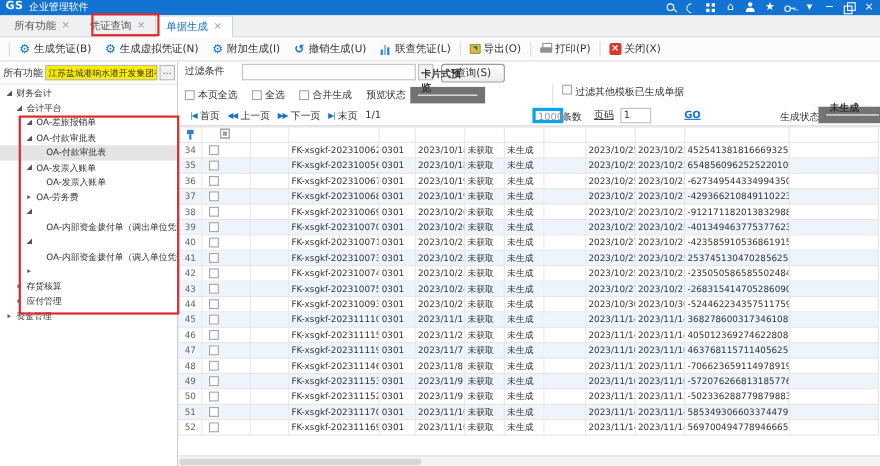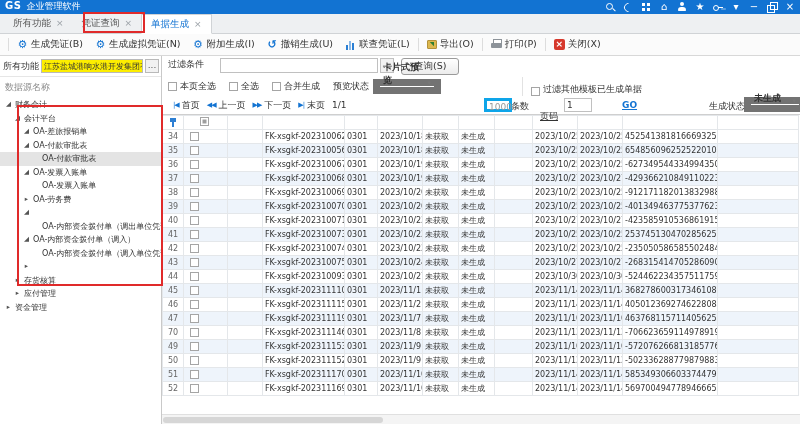--- a/index.html
+++ b/index.html
@@ -64,28 +64,28 @@
   .fc-input { width:158px; height:15px; border:1px solid #c0c0c0; background:#fff; }
   .fc-dots { width:14px; height:15px; border:1px solid #c0c0c0; background:#f2f2f2; text-align:center; line-height:12px; margin-left:2px; color:#555; }
   .search-btn { margin-left:7px; height:17px; padding:0 12px; border:1px solid #9a9a9a; border-radius:3px; background:linear-gradient(#fff,#ececec); font:inherit; font-size:9.5px; color:#333; }
   .options-row { height:19px; display:flex; align-items:center; padding:0 6px; position:relative; }
   .opt { display:flex; align-items:center; margin-right:13px; }
   .cb { width:9px; height:9px; border:1px solid #a5a5a5; background:#fff; display:inline-block; margin-right:3px; flex:none; }
   .cb.ind { background:#9e9e9e; box-shadow:inset 0 0 0 1.5px #fff; }
   .select { height:15px; border:7px solid #737373; background:#fff; display:inline-flex; align-items:flex-end; padding:0 3px;font-weight:bold; }
   .sel-arrow { margin-left:auto; color:#777; font-size:7px; padding-left:8px; }
   .preview-select { width:68px; margin-left:4px; }
-  .right-opt { position:absolute; left:360px; border-left:1px solid #e2e2e2; padding-left:8px; height:19px; display:flex; align-items:flex-end; }
+  .right-opt { position:absolute; left:340px; border-left:1px solid #e2e2e2; padding-left:8px; height:19px; display:flex; align-items:flex-start; }
   .pager-row { height:18px; position:relative; }
   .pager-left { position:absolute; left:4px; top:0; height:18px; display:flex; align-items:center; }
   .pg-ic { color:#1273d2; font-size:7px; letter-spacing:-1px; margin:0 3px 0 7px; }
   .pg-info { position:absolute; left:170px; top:4px; }
   .pp-label { position:absolute; left:297px; top:4px;margin-left:34px; }
   .pp-input { position:absolute; left:322px; top:2px; width:28px; height:14px; border:3px solid #0ea5e9; color:#999; padding:0 2px; line-height:12px; background:#fff; }
-  .pg2-label { position:absolute; left:378px; top:14px;text-decoration:underline; }
+  .pg2-label { position:absolute; left:378px; top:2px;text-decoration:underline; }
   .pg2-input { position:absolute; left:402px; top:2px; width:28px; height:14px; border:1px solid #c0c0c0; padding:0 2px; line-height:12px; background:#fff; }
   .go-link { position:absolute; left:460px; top:4px; color:#1273d2; text-decoration:underline; font-weight:700; }
   .gs-label { position:absolute; left:547px; top:4px; }
   .gs-select { position:absolute; left:582px; top:1px; width:62px; }
   
   .grid { flex:1; border-top:1px solid #cfcfcf; overflow:hidden; }
   table { border-collapse:collapse; table-layout:fixed; width:637px; }
   th,td { border:1px solid #e4e7ea; padding:0 2px; white-space:nowrap; overflow:hidden; font-weight:normal; }
   thead th { background:#f4f4f4; color:#555; height:19px; text-align:center; font-size:8px; }
   td { font-size:8px; height:14px; }
@@ -179,21 +179,20 @@
     </button>
   </div>
 
 <div class="main">
   <div class="left-panel">
     <div class="unit-row">
       <span>所有功能</span>
       <span class="unit-input">江苏盐城港响水港开发集团有限公司</span>
       <span class="dots-btn">...</span>
     </div>
-    <div class="ds-header">数据源名称</div>
     <div class="tree" id="tree">
         <div class="tree-item" style="padding-left: 4px;">
           <span class="tree-arrow">◢</span>
           <span class="tree-label">财务会计</span>
         </div>
         <div class="tree-item" style="padding-left: 13px;">
           <span class="tree-arrow">◢</span>
           <span class="tree-label">会计平台</span>
         </div>
         <div class="tree-item" style="padding-left: 22px;">
@@ -222,21 +221,20 @@
         </div>
         <div class="tree-item" style="padding-left: 22px;">
           <span class="tree-arrow">◢</span>
         </div>
         <div class="tree-item" style="padding-left: 31px;">
           <span class="tree-arrow"></span>
           <span class="tree-label">OA-内部资金拨付单（调出单位凭证）</span>
         </div>
         <div class="tree-item" style="padding-left: 22px;">
           <span class="tree-arrow">◢</span>
-          <span class="tree-label">OA-内部资金拨付单（调入）</span>
         </div>
         <div class="tree-item" style="padding-left: 31px;">
           <span class="tree-arrow"></span>
           <span class="tree-label">OA-内部资金拨付单（调入单位凭证）</span>
         </div>
         <div class="tree-item" style="padding-left: 22px;">
           <span class="tree-arrow">▸</span>
         </div>
         <div class="tree-item" style="padding-left: 13px;">
           <span class="tree-arrow">▸</span>
@@ -578,21 +576,21 @@
               <td>2023/11/7</td>
               <td>未获取</td>
               <td>未生成</td>
               <td></td>
               <td>2023/11/10</td>
               <td>2023/11/10</td>
               <td>4637681157114056252</td>
               <td class="filler"></td>
             </tr>
             <tr>
-              <td class="rownum">70</td>
+              <td class="rownum">48</td>
               <td class="selcell">
                 <span class="cb" style="margin: 0px 0px 0px 4px; display: block;"></span>
               </td>
               <td></td>
               <td>FK-xsgkf-202311146</td>
               <td>0301</td>
               <td>2023/11/8</td>
               <td>未获取</td>
               <td>未生成</td>
               <td></td>

